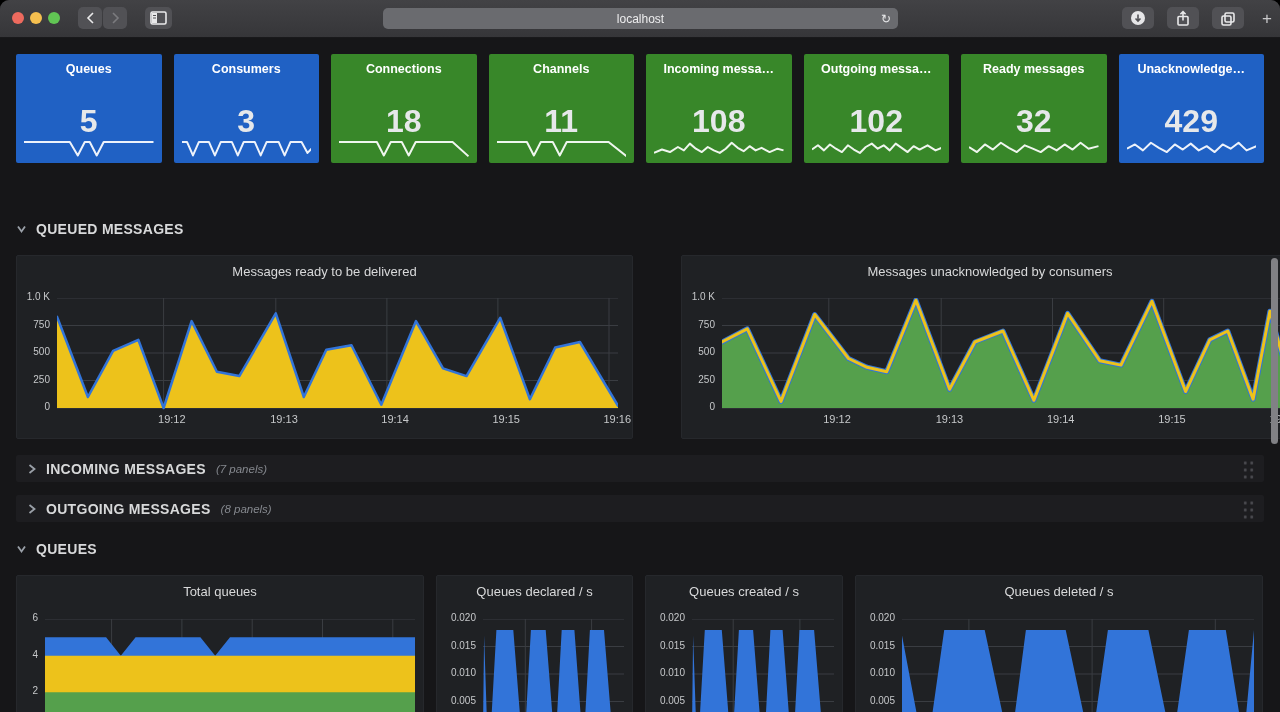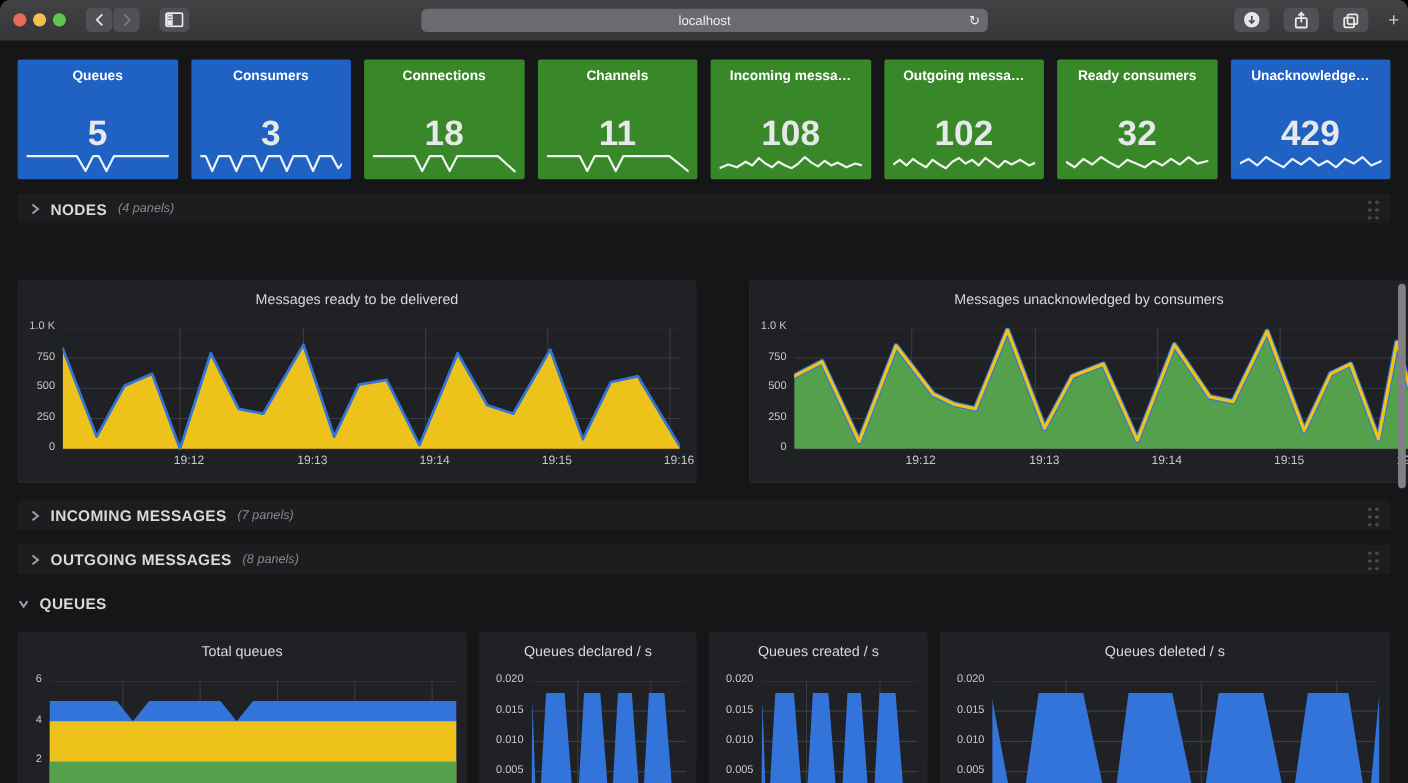--- a/index.html
+++ b/index.html
@@ -143,44 +143,42 @@
           </svg>
       </div>
       <div class="stat" style="background: rgb(56, 135, 41);">
         <div class="stat-title">Outgoing messa…</div>
         <div class="stat-value">102</div>
         <svg class="spark" viewBox="0 0 130 26" preserveAspectRatio="none">
             <polyline points="0,16 6,11 12,17 18,10 24,15 30,19 36,11 42,16 48,20 54,13 60,9 66,15 72,11 78,17 84,9 90,14 96,19 102,12 108,16 116,11 124,17 130,14" fill="none" stroke="rgba(255,255,255,0.92)" stroke-width="2" vector-effect="non-scaling-stroke" stroke-linejoin="round"></polyline>
           </svg>
       </div>
       <div class="stat" style="background: rgb(56, 135, 41);">
-        <div class="stat-title">Ready consumers</div>
+        <div class="stat-title">Ready messages</div>
         <div class="stat-value">32</div>
         <svg class="spark" viewBox="0 0 130 26" preserveAspectRatio="none">
             <polyline points="0,13 8,19 16,10 24,16 32,8 40,14 48,19 56,11 64,15 72,19 80,12 88,17 96,10 104,16 112,8 120,15 130,12" fill="none" stroke="rgba(255,255,255,0.92)" stroke-width="2" vector-effect="non-scaling-stroke" stroke-linejoin="round"></polyline>
           </svg>
       </div>
       <div class="stat" style="background: rgb(32, 97, 196);">
         <div class="stat-title">Unacknowledge…</div>
         <div class="stat-value">429</div>
         <svg class="spark" viewBox="0 0 130 26" preserveAspectRatio="none">
             <polyline points="0,15 8,10 16,17 24,8 32,14 40,19 48,10 56,16 64,9 72,17 80,12 88,19 96,10 104,15 112,8 120,17 130,12" fill="none" stroke="rgba(255,255,255,0.92)" stroke-width="2" vector-effect="non-scaling-stroke" stroke-linejoin="round"></polyline>
           </svg>
       </div>
     </div>
 
-    <div class="bar" style="top:138px">
+
+    <div class="sec" style="top:180px">
       <svg class="chev" viewBox="0 0 11 12">
-          <polyline points="3.5,2 8.5,6 3.5,10"></polyline>
-        </svg>
-      <span class="bar-title">NODES</span>
-      <span class="bar-count">(4 panels)</span>
-      <span class="dots"></span>
-    </div>
-
+          <polyline points="2,3.5 5.5,8.5 9,3.5"></polyline>
+        </svg>
+      <span class="sec-title">QUEUED MESSAGES</span>
+    </div>
 
     <div class="panel" style="left:16px;top:217px;width:617px;height:184px">
       <div class="panel-title">Messages ready to be delivered</div>
       <div class="chart">
           <div class="ytick" style="top: 35px; width: 33px;">1.0 K</div>
           <div class="ytick" style="top: 62.5px; width: 33px;">750</div>
           <div class="ytick" style="top: 90px; width: 33px;">500</div>
           <div class="ytick" style="top: 117.5px; width: 33px;">250</div>
           <div class="ytick" style="top: 145px; width: 33px;">0</div>
           <div class="xtick" style="left: 124.59px; top: 157px;">19:12</div>

